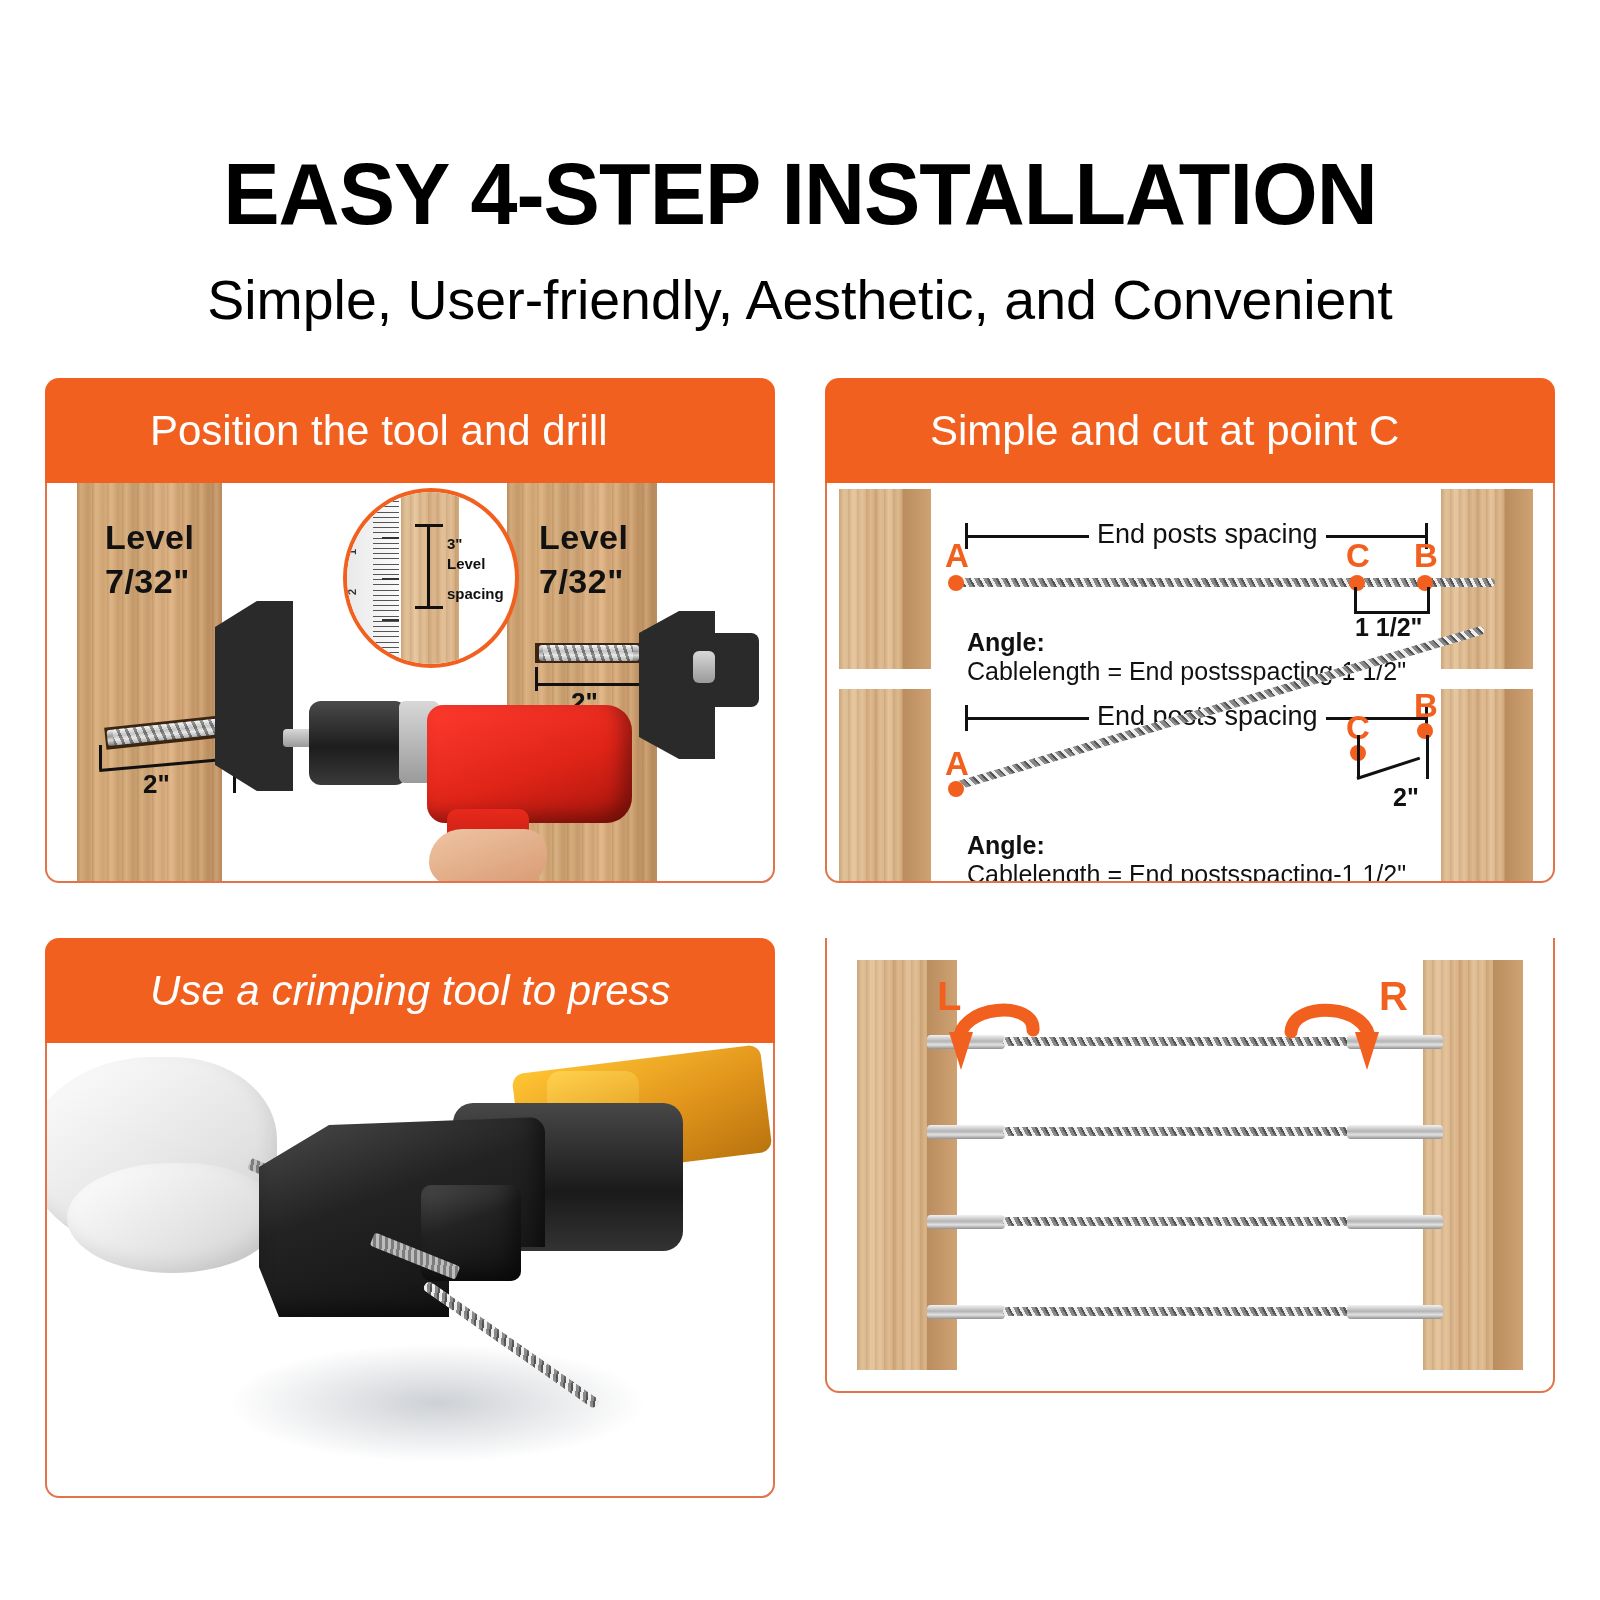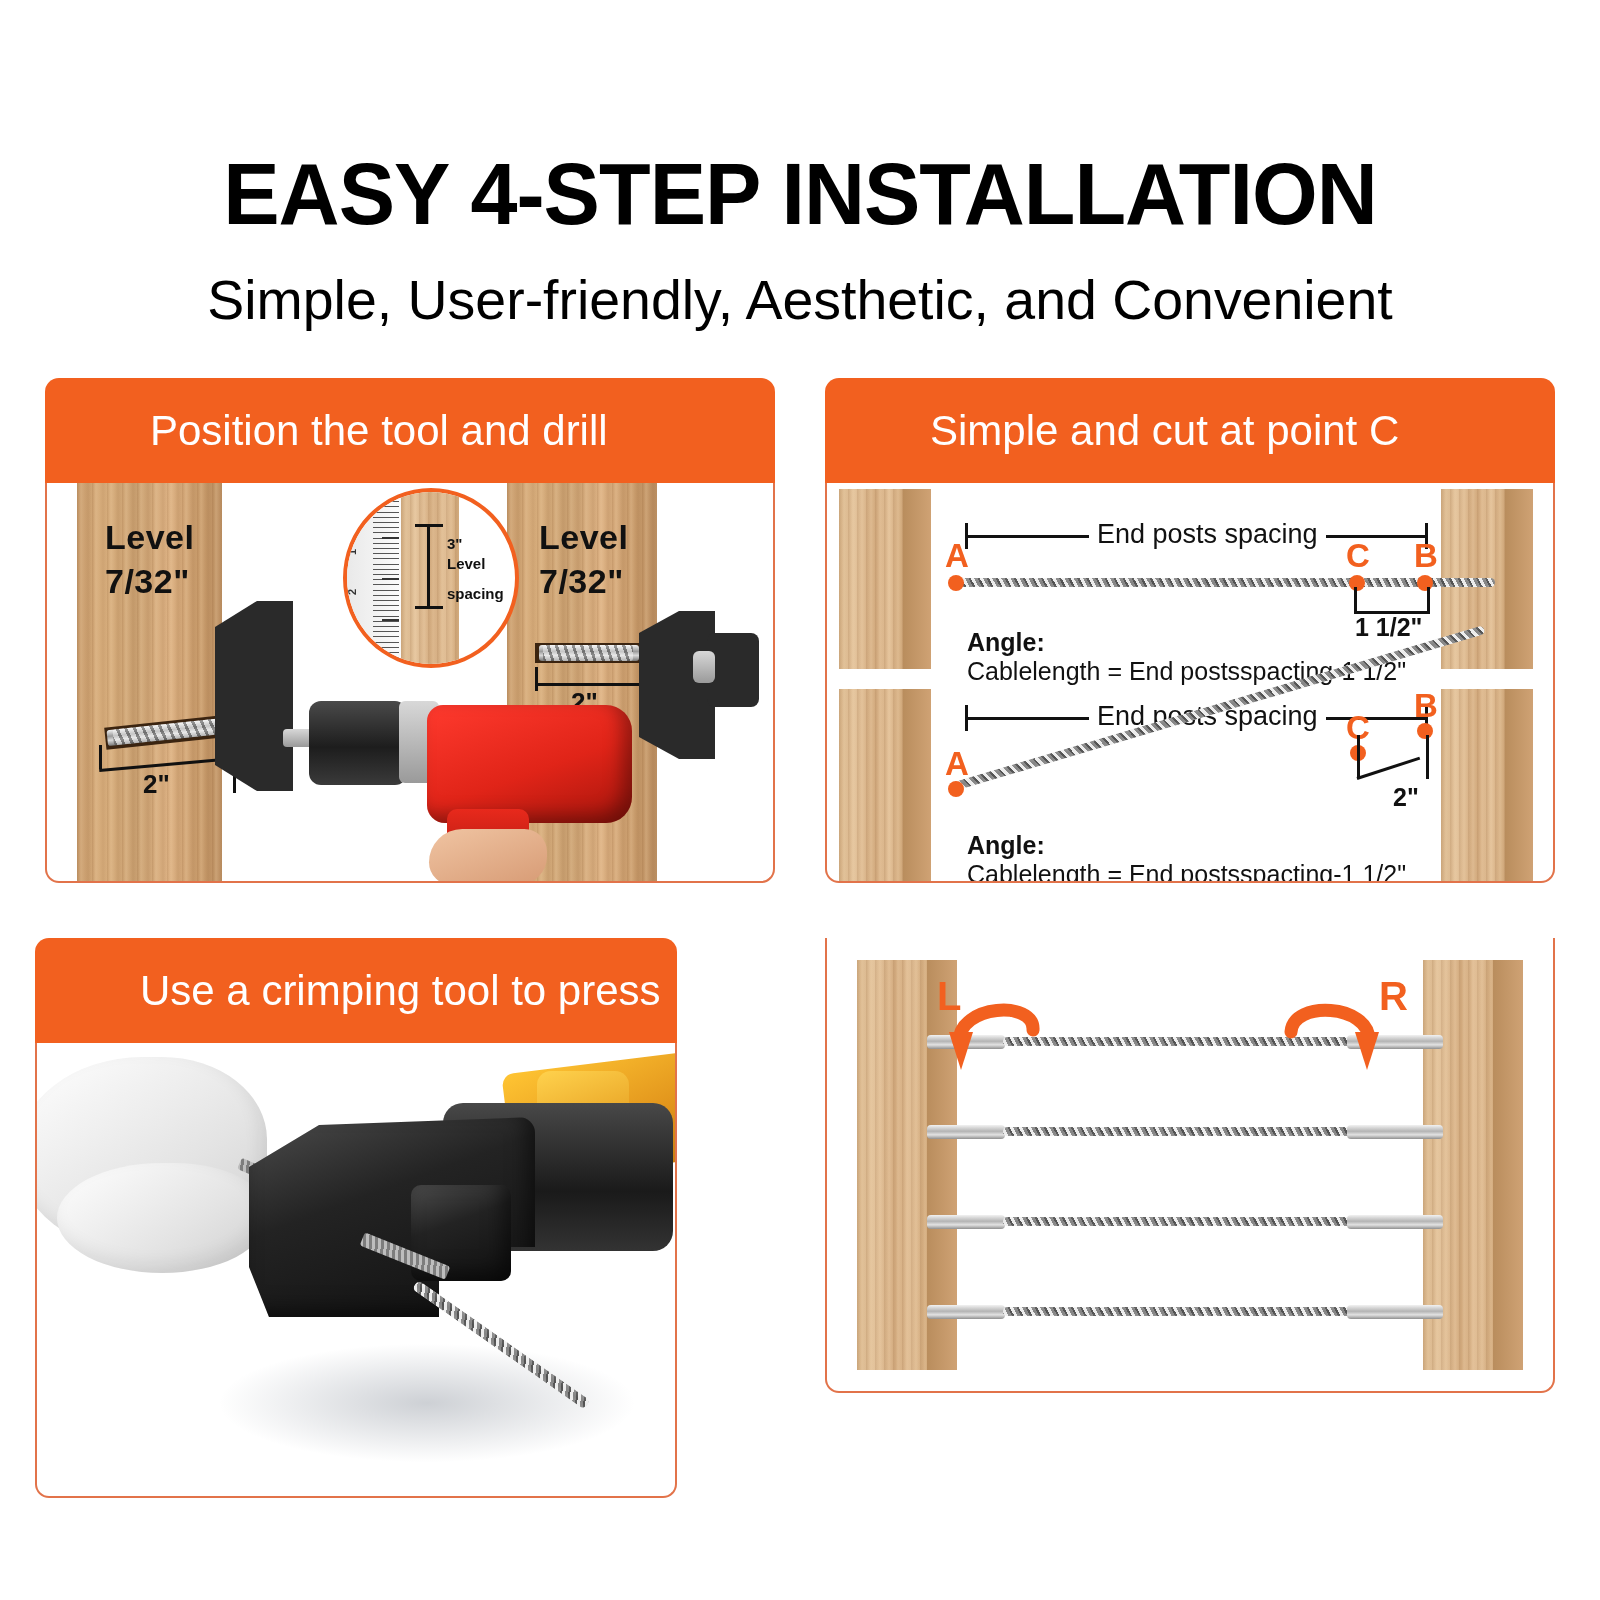--- a/index.html
+++ b/index.html
@@ -48,21 +48,21 @@
     border:2px solid #E2734A;
     border-top:none;
     border-radius:0 0 14px 14px;
     position:relative;overflow:hidden;
     box-sizing:border-box;
   }
 
   
   #p1{left:45px;top:378px;width:730px;}
   #p2{left:825px;top:378px;width:730px;}
-  #p3{left:35px;top:938px;width:642px;}
+  #p3{left:45px;top:938px;width:730px;font-style:italic;}
   #p4{left:825px;top:938px;width:730px;}
   #p1 .panel-body,#p2 .panel-body{height:400px;}
   #p3 .panel-body,#p4 .panel-body{height:455px;}
 
   
   .wood{
     background:
       repeating-linear-gradient(90deg,
         rgba(120,72,30,.17) 0px, rgba(120,72,30,0) 2px,
         rgba(255,225,185,.20) 4px, rgba(120,72,30,0) 8px,

